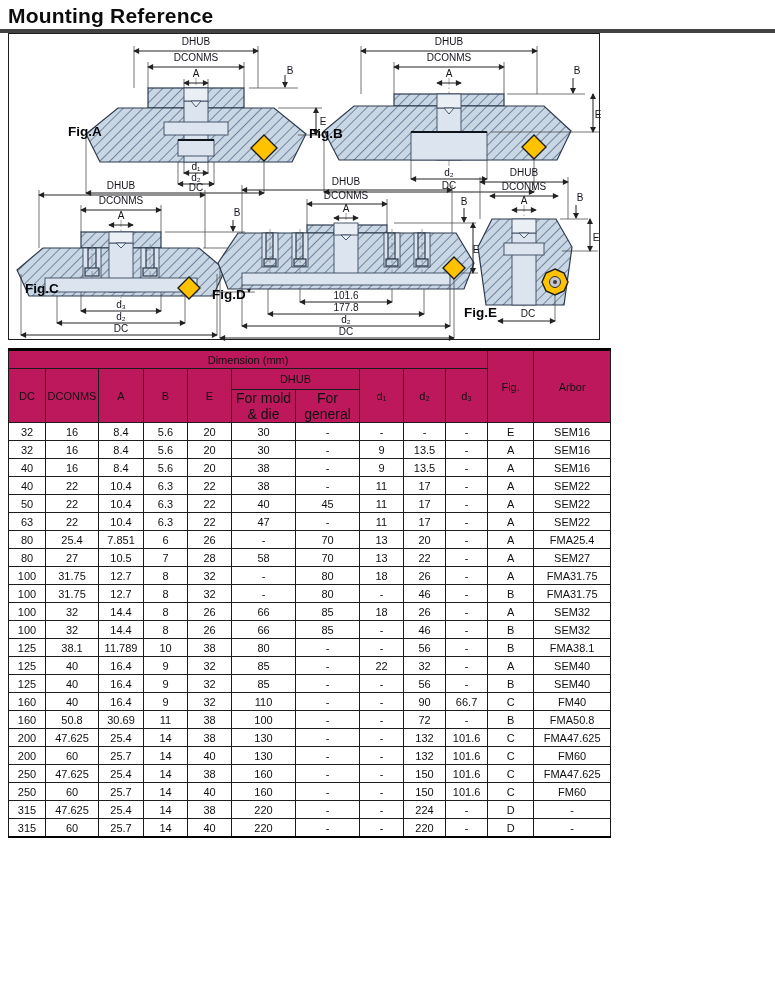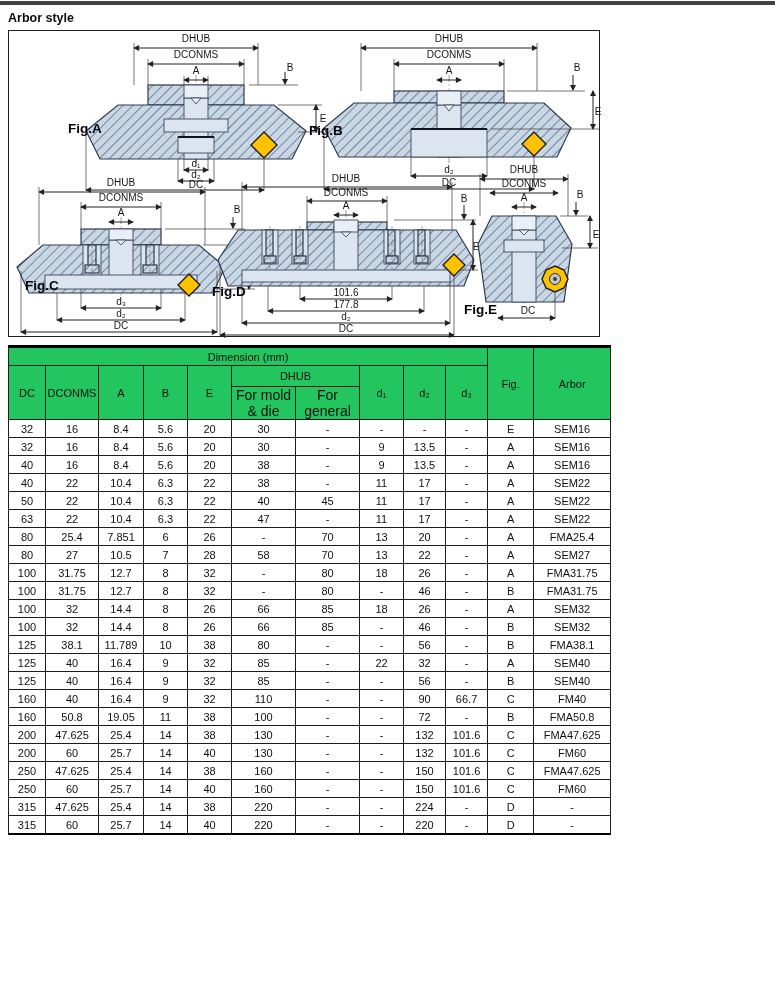--- a/index.html
+++ b/index.html
@@ -16,21 +16,21 @@
   .ext{stroke:#3a3a3a;stroke-width:0.7;fill:none;}
   .cl{stroke:#7b7b7b;stroke-width:0.7;fill:none;stroke-dasharray:7 2.5 1.5 2.5;}
   .bdy{fill:url(#hatch);stroke:#2c3a4c;stroke-width:1.2;}
   .lite{fill:#dbe4ef;stroke:#3b4a5e;stroke-width:0.9;}
   .lite2{fill:#eaeff6;stroke:#3b4a5e;stroke-width:0.9;}
   .ins{fill:#ffc200;stroke:#1c1c1c;stroke-width:1.4;}
   .seat{stroke:#0f141c;stroke-width:2;}
   table.dims{border-collapse:collapse;table-layout:fixed;width:602px;margin:8px 0 0 8px;font-size:11px;
     border-left:1px solid #000;border-right:1px solid #000;border-top:3px solid #000;border-bottom:2px solid #000;}
   table.dims th,table.dims td{border:1px solid #1c1c1c;text-align:center;vertical-align:middle;padding:0;color:#101010;}
-  table.dims thead th{background:#22c55e;font-weight:normal;}
+  table.dims thead th{background:#be185d;font-weight:normal;}
   table.dims thead tr.r1 th{height:17px;}
   table.dims thead tr.r2 th{height:20px;}
   table.dims thead tr.r3 th{height:17px;font-size:14px;}
   table.dims tbody td{height:17px;background:#fff;}
   .footnote{margin:8px 0 0 10px;font-size:11px;color:#161616;}
   .footnote .g{color:#f0a300;font-weight:bold;}
 </style>
 </head>
 <body>
 
@@ -41,22 +41,22 @@
       <line x1="0" y1="0" x2="0" y2="7" stroke="#71869f" stroke-width="2"></line>
     </pattern>
     <marker id="ar" viewBox="0 0 10 10" refX="8.5" refY="5" markerWidth="7" markerHeight="6" orient="auto-start-reverse" markerUnits="userSpaceOnUse">
       <path d="M0,0 L10,5 L0,10 z" fill="#222"></path>
     </marker>
   </defs>
 </svg>
 
 <div class="page">
 
+  <h1 class="title">Mounting Reference</h1>
   <div class="rule"></div>
-  <h2 class="subtitle">Arbor style</h2>
 
   <div class="diagram-box">
 
     <svg class="fig" style="left:57px;top:2px" width="262" height="158" viewBox="0 0 262 158">
       <line class="cl" x1="130" y1="42" x2="130" y2="133"></line>
       <text class="dlab" x="130" y="9">DHUB</text>
       <line class="dim" x1="68" y1="15" x2="192" y2="15" marker-start="url(#ar)" marker-end="url(#ar)"></line>
       <line class="ext" x1="68" y1="10" x2="68" y2="52"></line>
         <line class="ext" x1="192" y1="10" x2="192" y2="52"></line>
       <text class="dlab" x="130" y="25">DCONMS</text>
@@ -547,21 +547,21 @@
           <td>-</td>
           <td>-</td>
           <td>90</td>
           <td>66.7</td>
           <td>C</td>
           <td>FM40</td>
         </tr>
         <tr>
           <td>160</td>
           <td>50.8</td>
-          <td>19.05</td>
+          <td>30.69</td>
           <td>11</td>
           <td>38</td>
           <td>100</td>
           <td>-</td>
           <td>-</td>
           <td>72</td>
           <td>-</td>
           <td>B</td>
           <td>FMA50.8</td>
         </tr>

